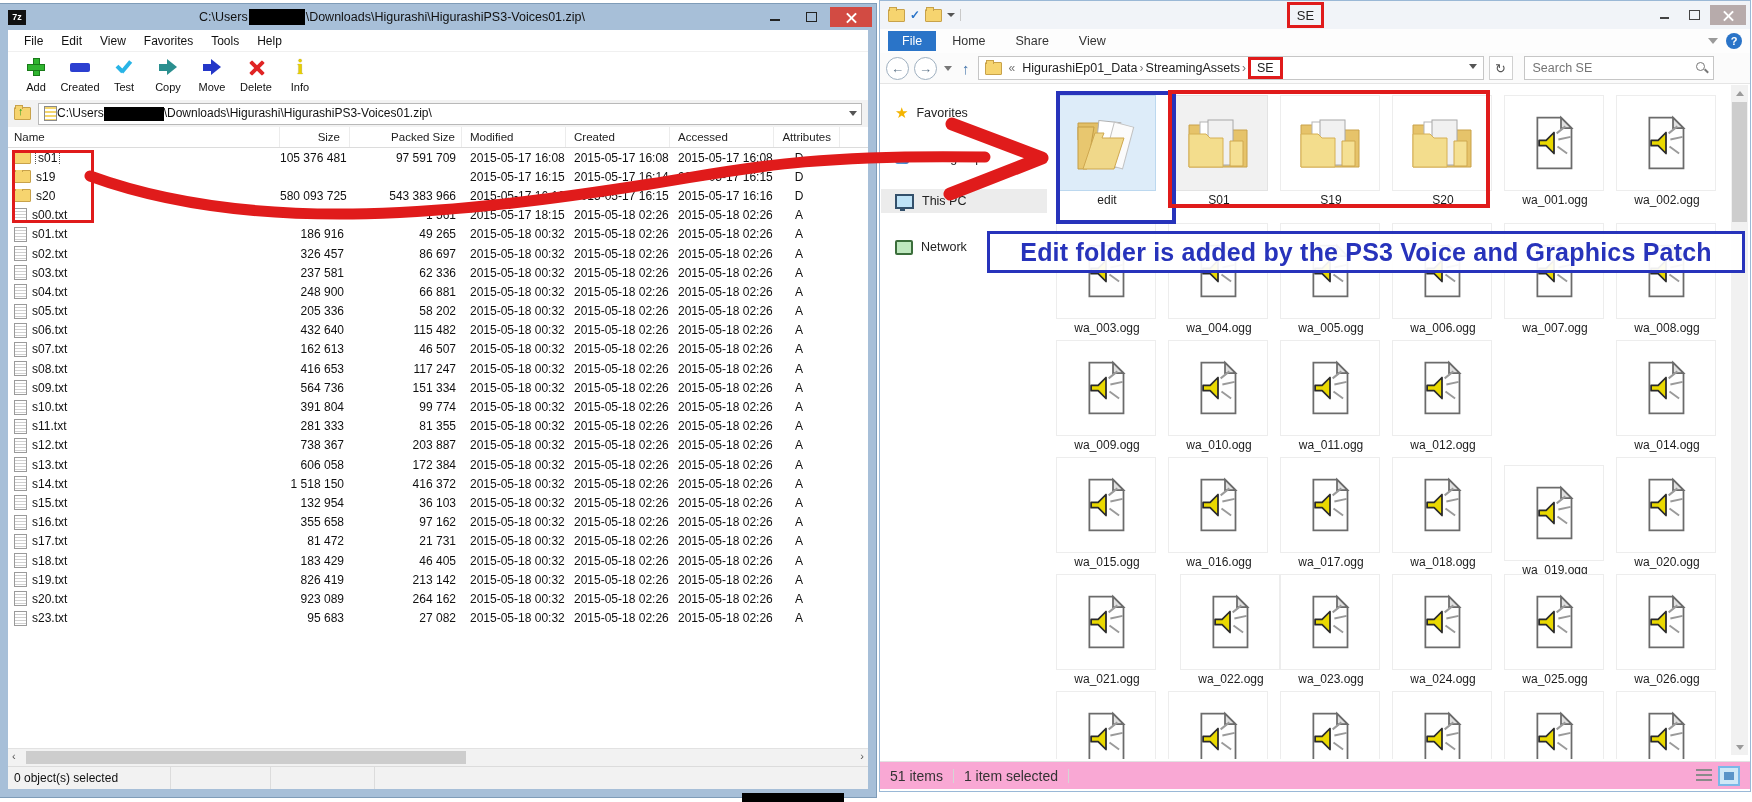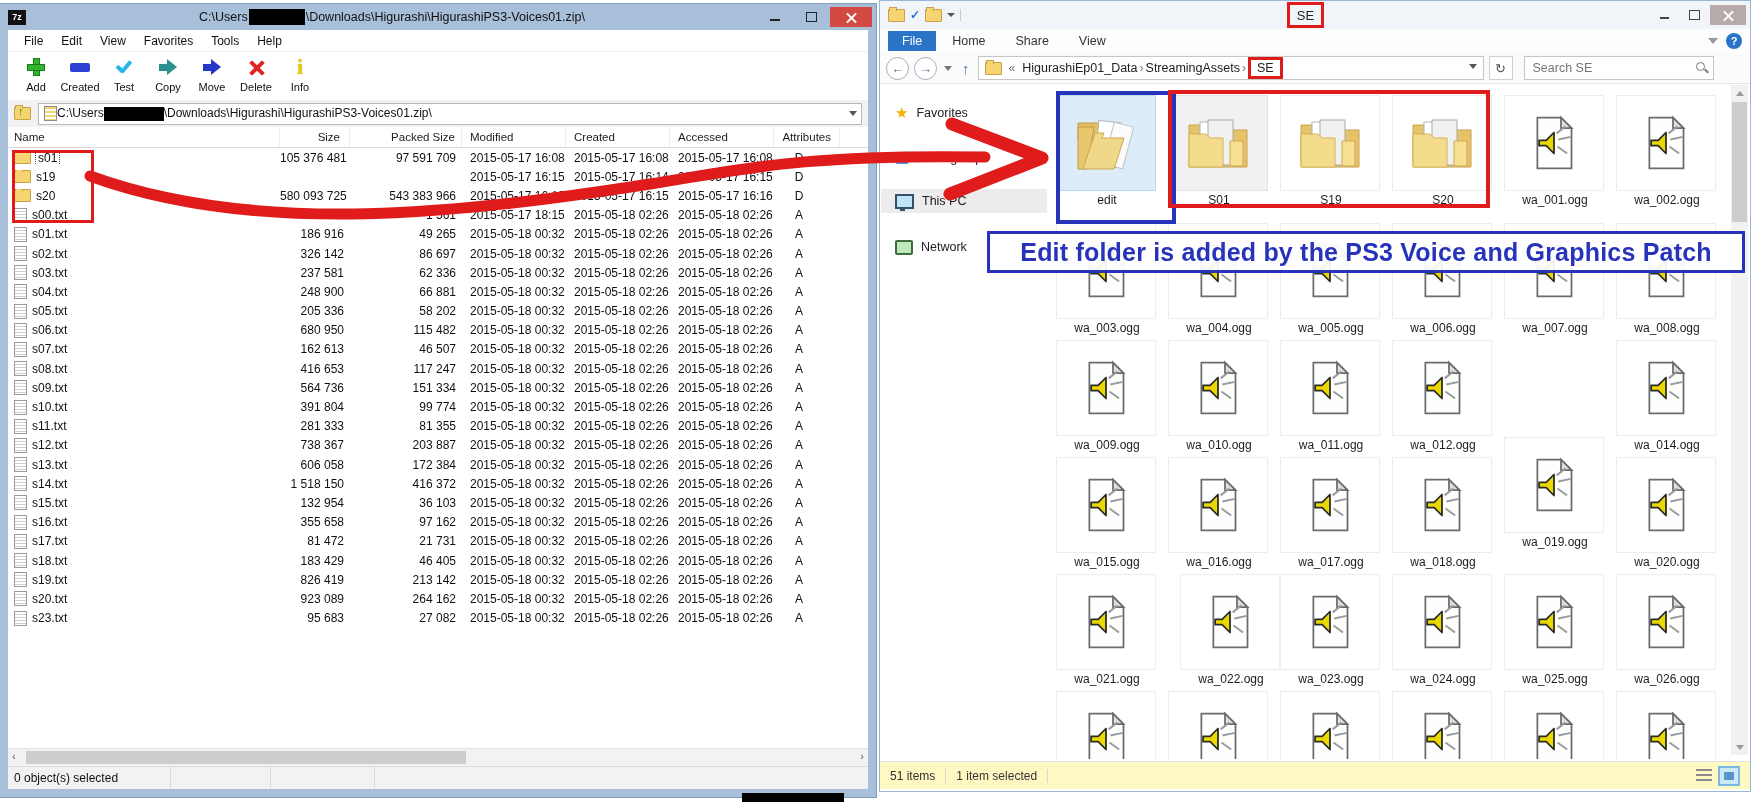--- a/index.html
+++ b/index.html
@@ -127,21 +127,21 @@
   .tile.sel .box{background:#ddecf9;border-color:#bcd8ef;}
   .tile.shade .box{background:#f1f1f1;border-color:#e3e3e3;}
   .tile .tl{margin-top:2px;text-align:center;font-size:12px;color:#1c1c1c;white-space:nowrap;}
   
   #ex-vscroll{position:absolute;right:2px;top:84px;bottom:36px;width:17px;background:#f1f1f1;}
   #ex-vscroll .up,#ex-vscroll .dn{position:absolute;left:0;width:17px;height:16px;display:flex;align-items:center;justify-content:center;}
   #ex-vscroll .up{top:0;} #ex-vscroll .dn{bottom:0;}
   .tri-up{width:0;height:0;border-left:4px solid transparent;border-right:4px solid transparent;border-bottom:5px solid #9a9a9a;}
   .tri-dn{width:0;height:0;border-left:4px solid transparent;border-right:4px solid transparent;border-top:5px solid #9a9a9a;}
   #ex-vscroll .thumb{position:absolute;left:1px;top:17px;width:15px;height:120px;background:#cdcdcd;}
-  #ex-status{position:absolute;left:0;right:0;bottom:2px;height:28px;background:#fef9c3;border-top:1px solid #e2e2e2;display:flex;align-items:center;font-size:12px;color:#333;padding:8px 10px;box-sizing:border-box;}
+  #ex-status{position:absolute;left:0;right:0;bottom:2px;height:28px;background:#f9a8d4;border-top:1px solid #e2e2e2;display:flex;align-items:center;font-size:14px;color:#333;padding:8px 10px;box-sizing:border-box;}
   #ex-status .sep{width:1px;height:14px;background:#d5d5d5;margin:0 10px;}
   #ex-status .right{margin-left:auto;display:flex;align-items:center;gap:6px;}
   .v-details{width:16px;height:14px;background:repeating-linear-gradient(180deg,#8a8a8a 0 2px,transparent 2px 5px);}
   .v-thumb{width:18px;height:16px;border:2px solid #7ab8e8;background:#cfe8f7;display:flex;align-items:center;justify-content:center;}
   .v-thumb i{width:10px;height:8px;background:#5a94c8;}
 
   
   .ann{position:absolute;pointer-events:none;}
   #ann-zip-box{left:12px;top:150px;width:76px;height:67px;border:3px solid #e01b1b;}
   #ann-folder-box{left:1168px;top:90px;width:314px;height:110px;border:4px solid #e01b1b;}
@@ -325,21 +325,21 @@
             <div class="cell c-mod">2015-05-18 00:32</div>
             <div class="cell c-cre">2015-05-18 02:26</div>
             <div class="cell c-acc">2015-05-18 02:26</div>
             <div class="cell c-attr">A</div>
           </div>
           <div class="szrow">
             <div class="cell c-name">
               <div class="mini-doc"></div>
               <span>s02.txt</span>
             </div>
-            <div class="cell c-size">326 142</div>
+            <div class="cell c-size">326 457</div>
             <div class="cell c-pack">86 697</div>
             <div class="cell c-mod">2015-05-18 00:32</div>
             <div class="cell c-cre">2015-05-18 02:26</div>
             <div class="cell c-acc">2015-05-18 02:26</div>
             <div class="cell c-attr">A</div>
           </div>
           <div class="szrow">
             <div class="cell c-name">
               <div class="mini-doc"></div>
               <span>s03.txt</span>
@@ -373,21 +373,21 @@
             <div class="cell c-mod">2015-05-18 00:32</div>
             <div class="cell c-cre">2015-05-18 02:26</div>
             <div class="cell c-acc">2015-05-18 02:26</div>
             <div class="cell c-attr">A</div>
           </div>
           <div class="szrow">
             <div class="cell c-name">
               <div class="mini-doc"></div>
               <span>s06.txt</span>
             </div>
-            <div class="cell c-size">680 950</div>
+            <div class="cell c-size">432 640</div>
             <div class="cell c-pack">115 482</div>
             <div class="cell c-mod">2015-05-18 00:32</div>
             <div class="cell c-cre">2015-05-18 02:26</div>
             <div class="cell c-acc">2015-05-18 02:26</div>
             <div class="cell c-attr">A</div>
           </div>
           <div class="szrow">
             <div class="cell c-name">
               <div class="mini-doc"></div>
               <span>s07.txt</span>
@@ -898,21 +898,21 @@
           <div class="box">
             <svg viewBox="0 0 64 64" width="56" height="56">
               <path d="M13 3 H40 L52 15 V61 H13 Z" fill="#fefefe" stroke="#6b6b6b" stroke-width="2"></path>
               <path d="M40 3 L40 15 L52 15 Z" fill="#e0e0e0" stroke="#6b6b6b" stroke-width="2"></path>
               <path d="M15 29 h8 l9 -9 v24 l-9 -9 h-8 z" fill="#ead900" stroke="#2a2a2a" stroke-width="2" stroke-linejoin="round"></path>
               <path d="M35 21 L45 13 M37 28 L51 25 M36 36 L47 44" stroke="#9a9a9a" stroke-width="2.2" fill="none"></path>
             </svg>
           </div>
           <div class="tl">wa_018.ogg</div>
         </div>
-        <div class="tile" style="left: 448px; top: 352px;">
+        <div class="tile" style="left: 448px; top: 380px;">
           <div class="box">
             <svg viewBox="0 0 64 64" width="56" height="56">
               <path d="M13 3 H40 L52 15 V61 H13 Z" fill="#fefefe" stroke="#6b6b6b" stroke-width="2"></path>
               <path d="M40 3 L40 15 L52 15 Z" fill="#e0e0e0" stroke="#6b6b6b" stroke-width="2"></path>
               <path d="M15 29 h8 l9 -9 v24 l-9 -9 h-8 z" fill="#ead900" stroke="#2a2a2a" stroke-width="2" stroke-linejoin="round"></path>
               <path d="M35 21 L45 13 M37 28 L51 25 M36 36 L47 44" stroke="#9a9a9a" stroke-width="2.2" fill="none"></path>
             </svg>
           </div>
           <div class="tl">wa_019.ogg</div>
         </div>

